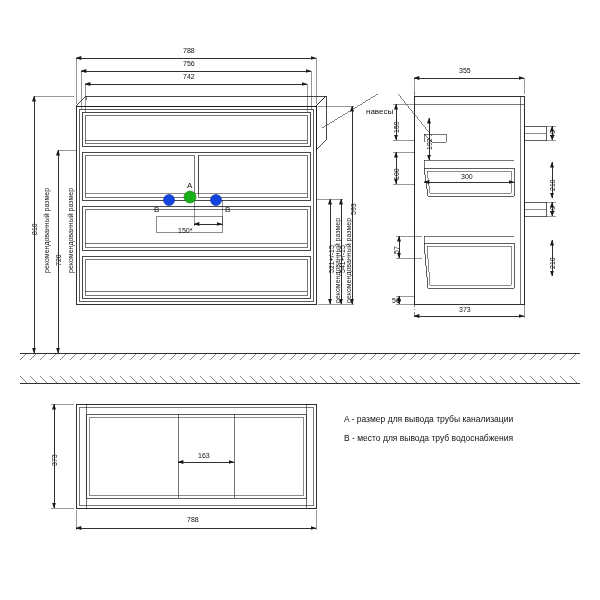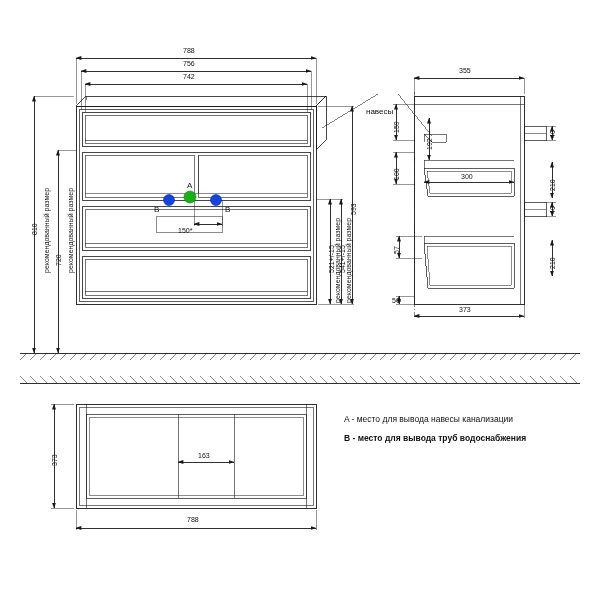--- a/index.html
+++ b/index.html
@@ -348,16 +348,16 @@
   <div class="lbl vert" style="left:549px; top:191px; transform:rotate(-90deg);">210</div>
   <div class="lbl vert" style="left:549px; top:214px; transform:rotate(-90deg);">40</div>
   <div class="lbl vert" style="left:549px; top:269px; transform:rotate(-90deg);">210</div>
   <div class="lbl vert" style="left:393px; top:254px; transform:rotate(-90deg);">57</div>
   <div class="lbl" style="left:392px; top:297px;">50</div>
 
   <div class="lbl vert" style="left:51px; top:466px; transform:rotate(-90deg);">373</div>
   <div class="lbl" style="left:187px; top:516px;">788</div>
   <div class="lbl" style="left:198px; top:452px;">163</div>
 
-  <div class="legend" style="left:344px; top:414px;">A - место для вывода навесы канализации</div>
-  <div class="legend" style="left:344px; top:433px;font-weight:bold;">B - место для вывода труб водоснабжения</div>
+  <div class="legend" style="left:344px; top:414px;">A - размер для вывода трубы канализации</div>
+  <div class="legend" style="left:344px; top:433px;">B - место для вывода труб водоснабжения</div>
 
 </div>
 
 </body></html>

